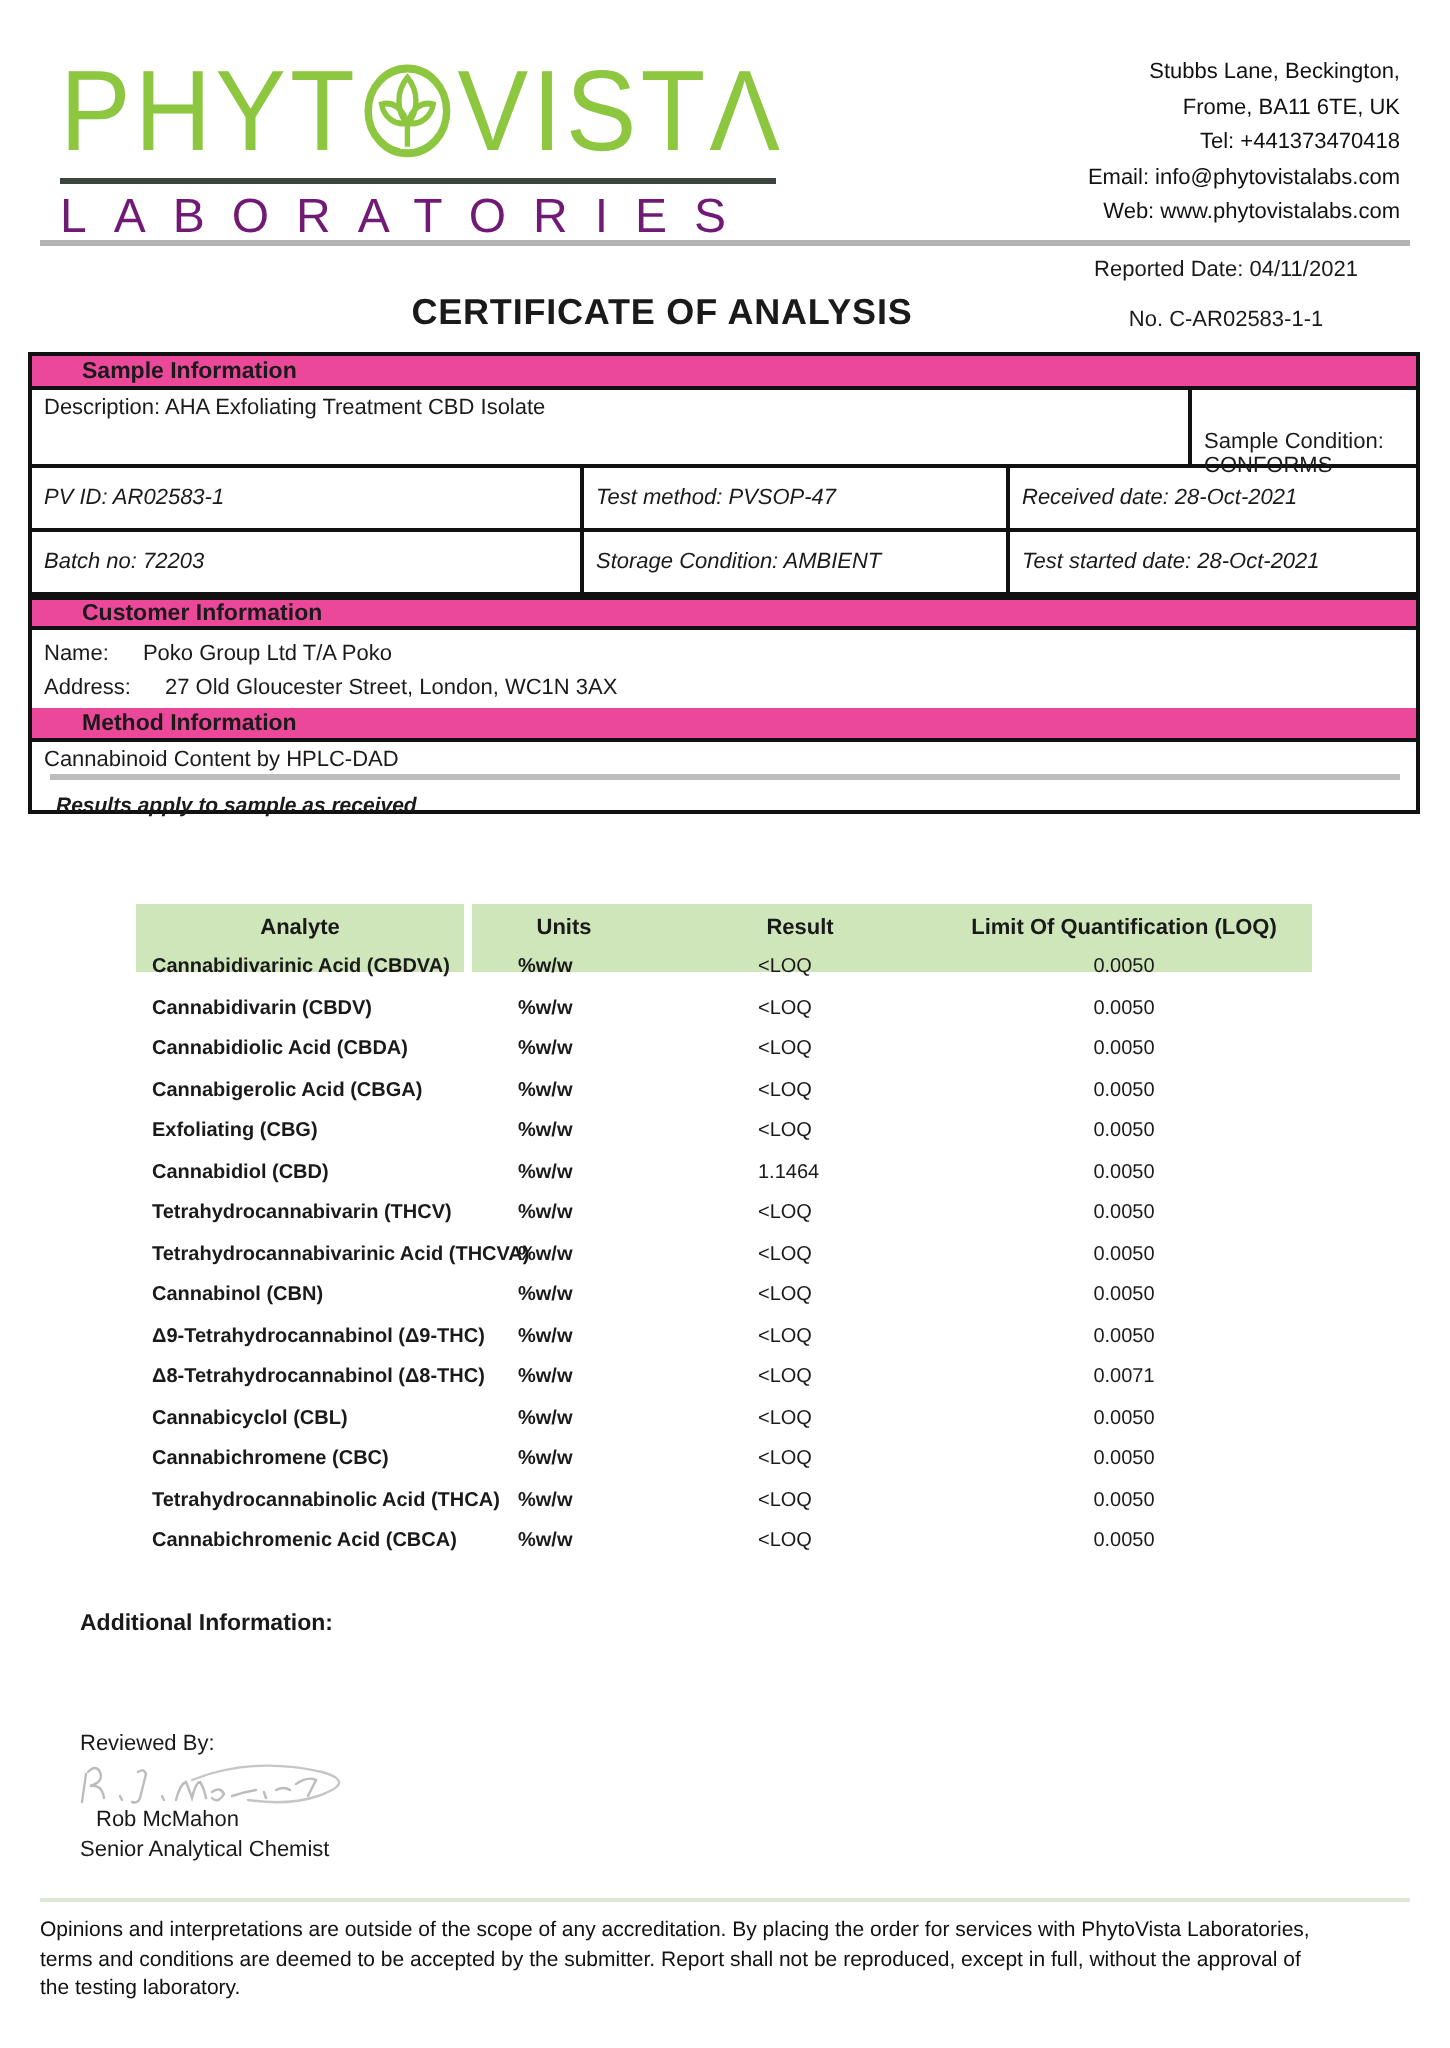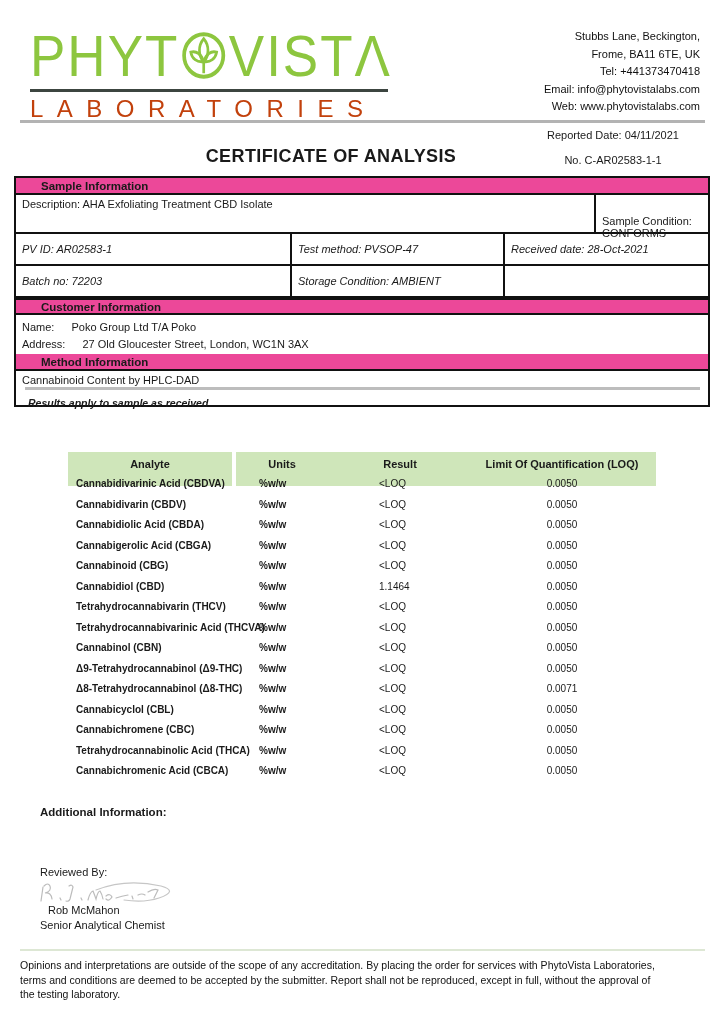--- a/index.html
+++ b/index.html
@@ -12,21 +12,21 @@
   
   .logo { position:absolute; left:30px; top:22px; width:362px; }
   .logo-word {
     display:flex; align-items:center; height:62px;
     color:#8dc63f; font-size:53px; font-weight:400; letter-spacing:2px;
     transform:scaleY(1.08); transform-origin:top left; white-space:nowrap;
   }
   .logo-word .leafo { width:48px; height:48px; margin:0 2px; }
   .logo-rule { margin-top:5px; width:358px; height:3px; background:#3c4540; }
   .logo-sub {
-    margin-top:3px; color:#c2410c; font-size:24px; letter-spacing:13.5px;
+    margin-top:3px; color:#701a75; font-size:24px; letter-spacing:13.5px;
     white-space:nowrap; overflow:hidden; width:362px;
   }
   .addr {
     position:absolute; right:25px; top:28px; width:260px;
     text-align:right; font-size:11px; line-height:17.5px; color:#111;
   }
   .rule-top { position:absolute; left:20px; top:120px; width:685px; height:3px; background:#b3b3b3; }
 
   
   .reportmeta { position:absolute; right:22px; top:129px; width:180px; text-align:center; font-size:11px; }
@@ -137,20 +137,21 @@
       <div class="icell">Sample Condition: CONFORMS</div>
     </div>
     <div class="irow trio">
       <div class="icell">PV ID: AR02583-1</div>
       <div class="icell">Test method: PVSOP-47</div>
       <div class="icell">Received date: 28-Oct-2021</div>
     </div>
     <div class="irow trio">
       <div class="icell">Batch no: 72203</div>
       <div class="icell">Storage Condition: AMBIENT</div>
+      <div class="icell">Test started date: 28-Oct-2021</div>
     </div>
     <div class="band">Customer Information</div>
     <div class="cust-name">
       <span>Name:</span><span class="gap6"></span>
       <span>Poko Group Ltd T/A Poko</span>
     </div>
     <div class="cust-addr">
       <span>Address:</span><span class="gap6"></span>
       <span>27 Old Gloucester Street, London, WC1N 3AX</span>
     </div>
@@ -189,21 +190,21 @@
           <span class="c-result">&lt;LOQ</span>
           <span class="c-loq">0.0050</span>
         </div>
         <div class="trow">
           <span class="c-analyte">Cannabigerolic Acid (CBGA)</span>
           <span class="c-units">%w/w</span>
           <span class="c-result">&lt;LOQ</span>
           <span class="c-loq">0.0050</span>
         </div>
         <div class="trow">
-          <span class="c-analyte">Cannabinoid (CBG)</span>
+          <span class="c-analyte">Exfoliating (CBG)</span>
           <span class="c-units">%w/w</span>
           <span class="c-result">&lt;LOQ</span>
           <span class="c-loq">0.0050</span>
         </div>
         <div class="trow">
           <span class="c-analyte">Cannabidiol (CBD)</span>
           <span class="c-units">%w/w</span>
           <span class="c-result">1.1464</span>
           <span class="c-loq">0.0050</span>
         </div>

